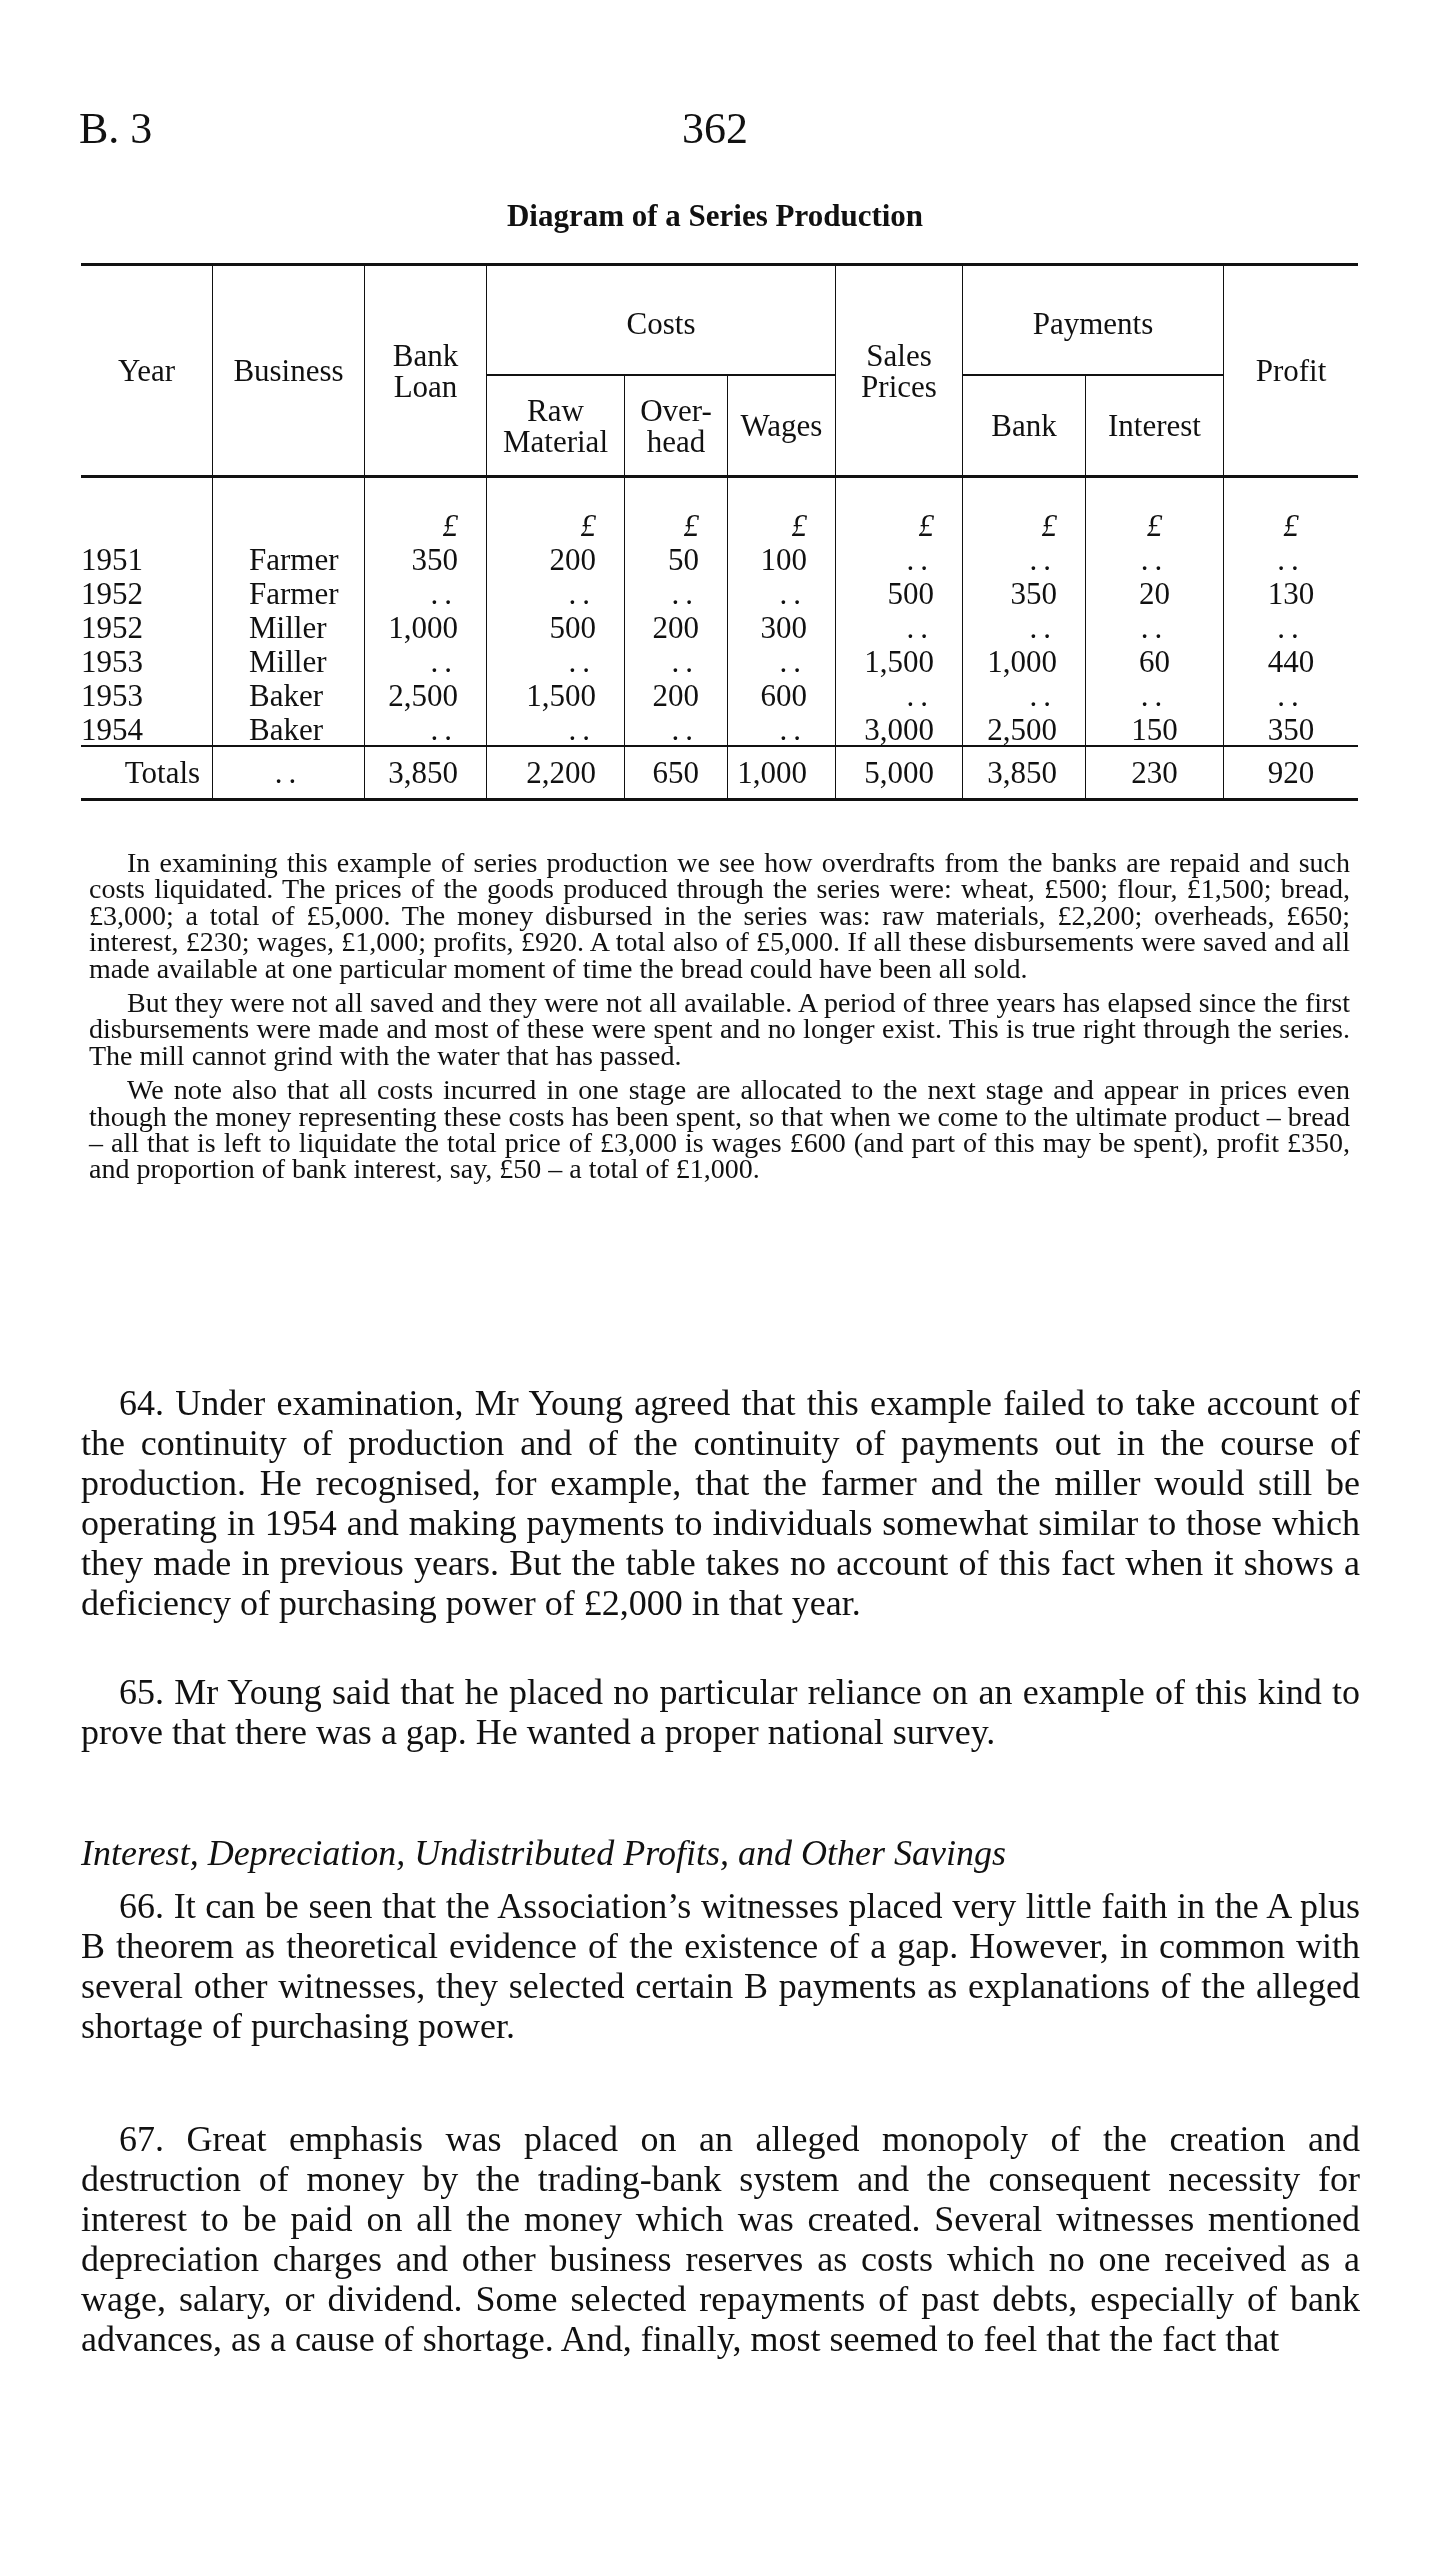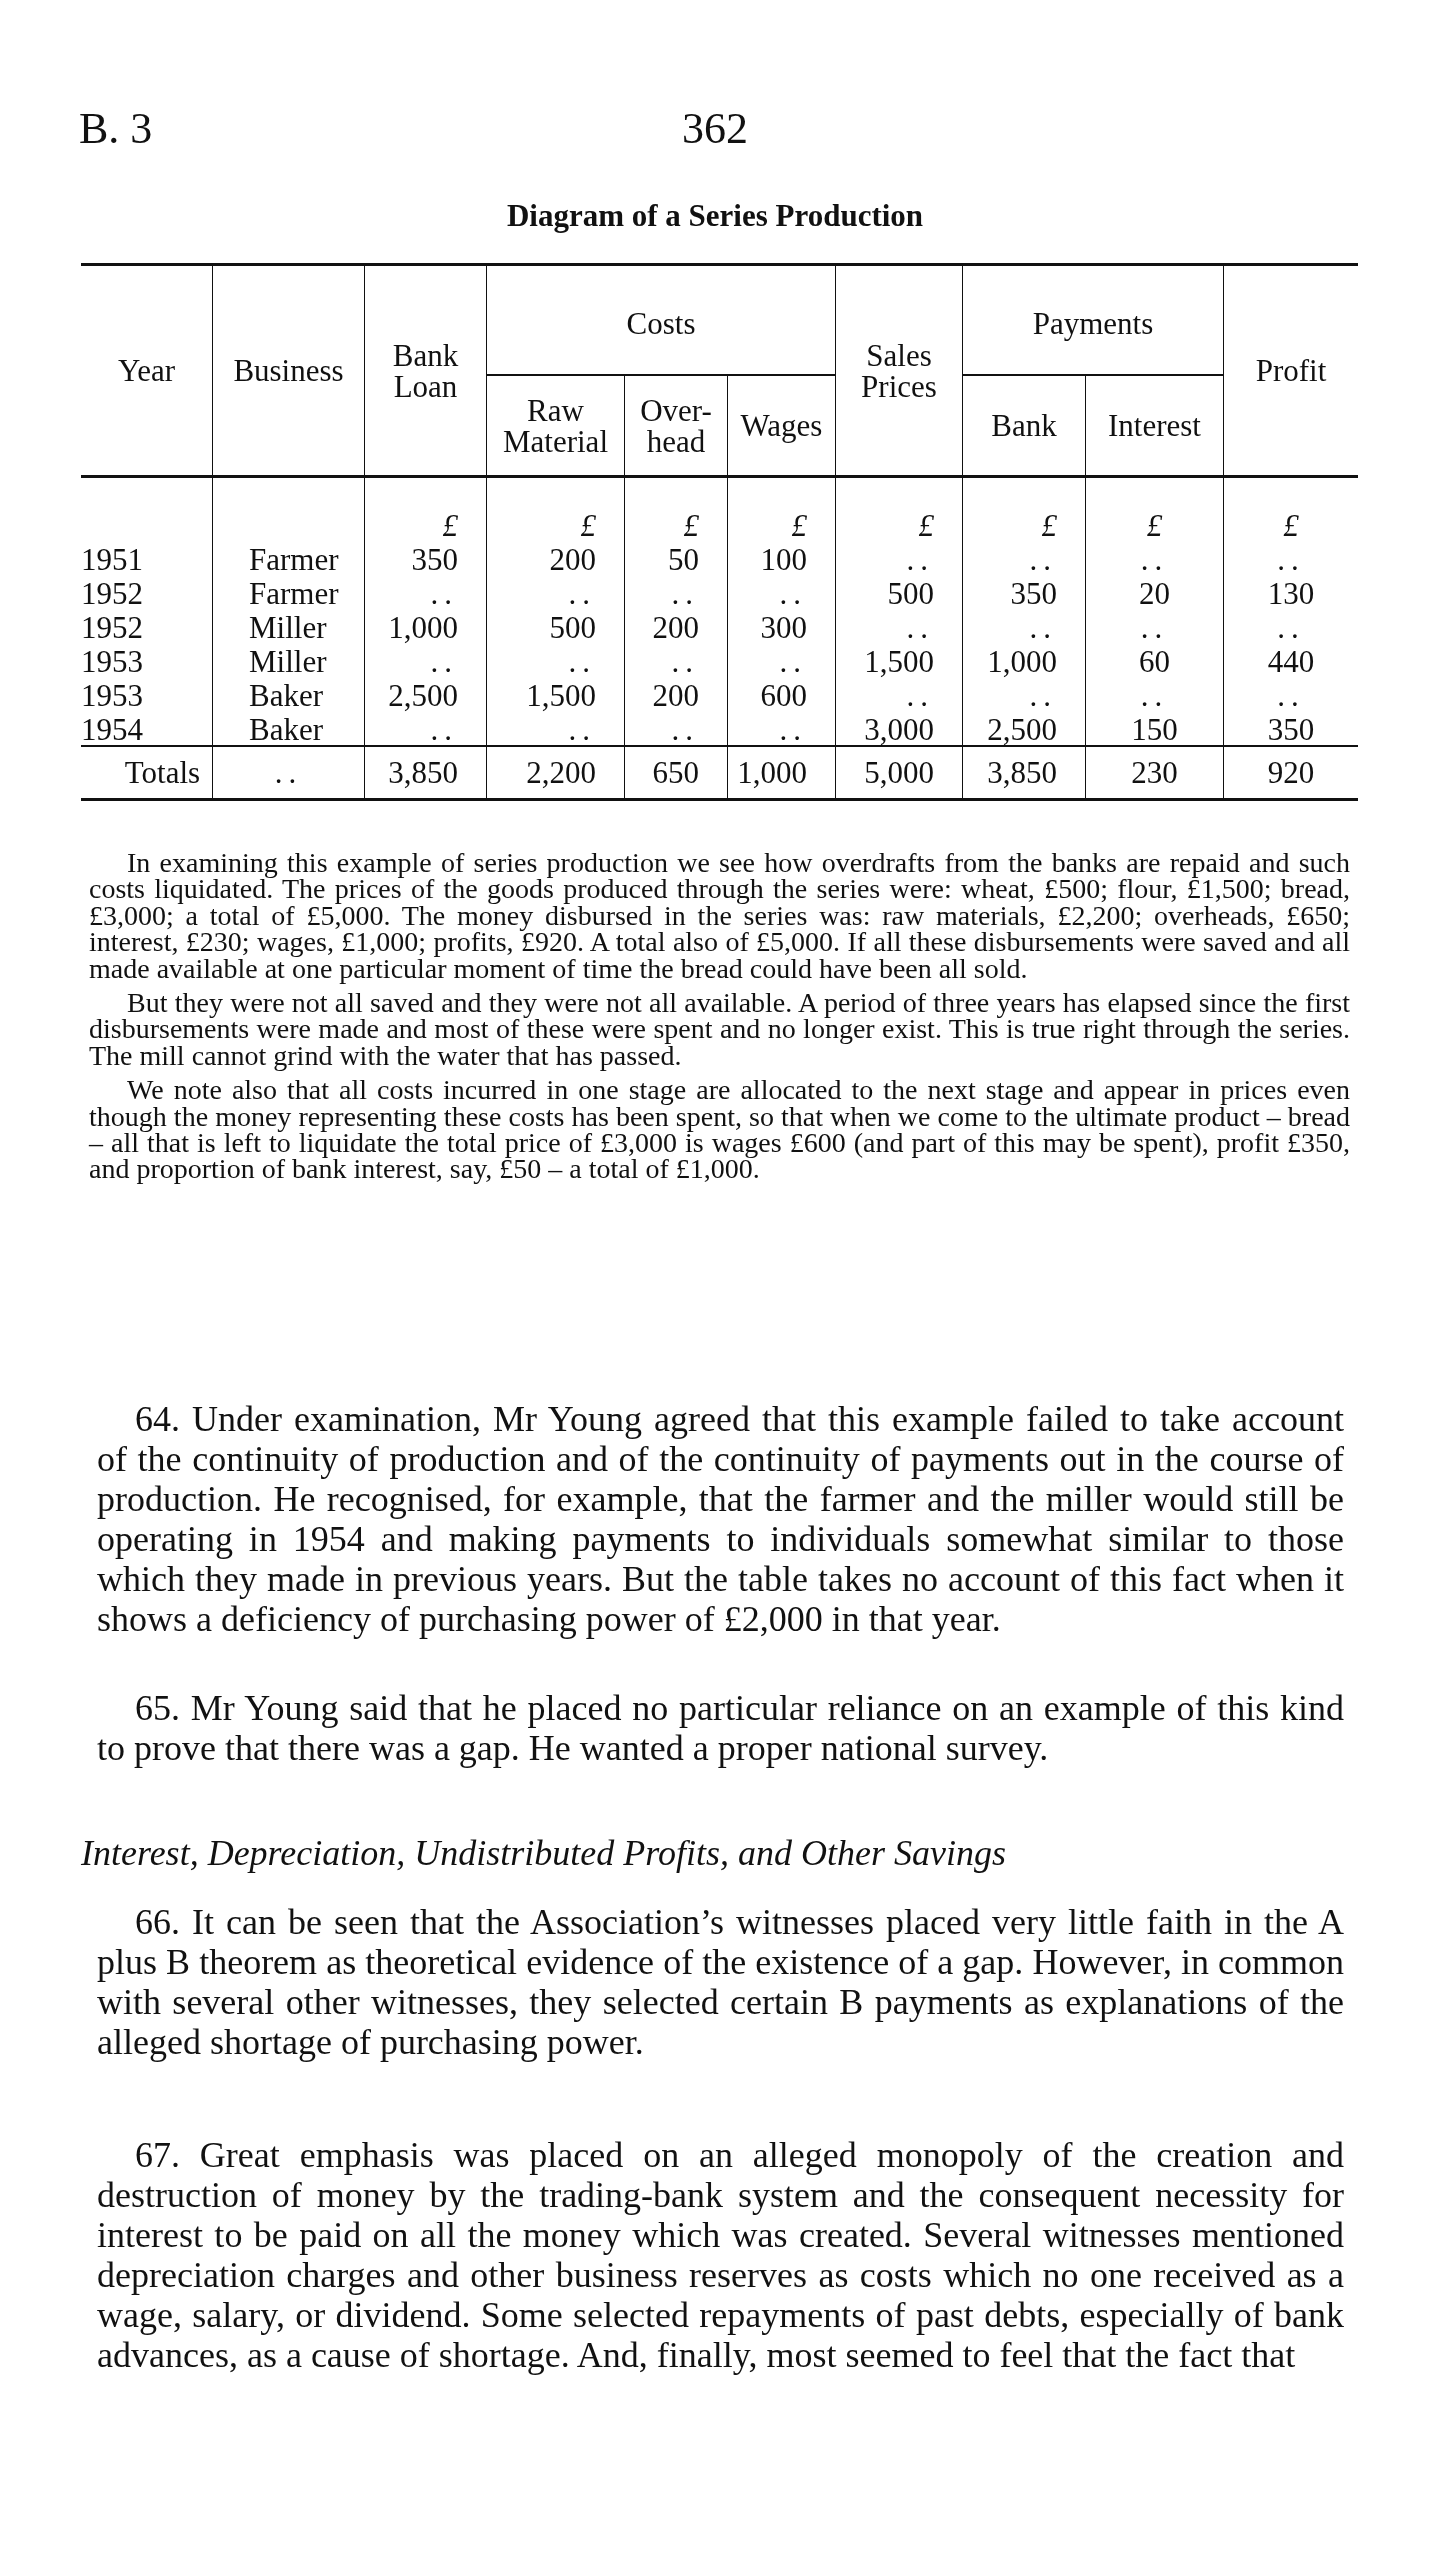--- a/index.html
+++ b/index.html
@@ -30,21 +30,21 @@
   tr.pound td { height: 63px; vertical-align: bottom; padding-bottom: 0; font-style: italic; }
   tr.last td { }
   tr.totals td { border-top: 2.5px solid #111; height: 51px; vertical-align: middle; }
   tr.totals td.label { text-align: center; padding-left: 40px; }
   .dots { letter-spacing: 6px; }
 
   .small { position: absolute; left: 81px; width: 1277px; font-size: 28px; line-height: 26.4px; text-align: justify; }
   .small p { margin: 8px; text-indent: 38px; }
   .small-1 { top: 842px; }
   .large { position: absolute; left: 81px; width: 1279px; font-size: 36px; line-height: 40px; text-align: justify; }
-  .large p { margin: 16px; text-indent: 38px; font-family: Liberation Serif, serif; }
+  .large p { margin: 0; text-indent: 38px; font-family: Liberation Serif, serif; }
   .para64 { top: 1383px; }
   .para65 { top: 1672px; }
   .heading-italic { position: absolute; left: 81px; top: 1832px; font-size: 36px; font-style: italic; }
   .para66 { top: 1886px; }
   .para67 { top: 2119px; }
 </style>
 </head>
 <body>
 
 <div class="hdr-left">B. 3</div>

